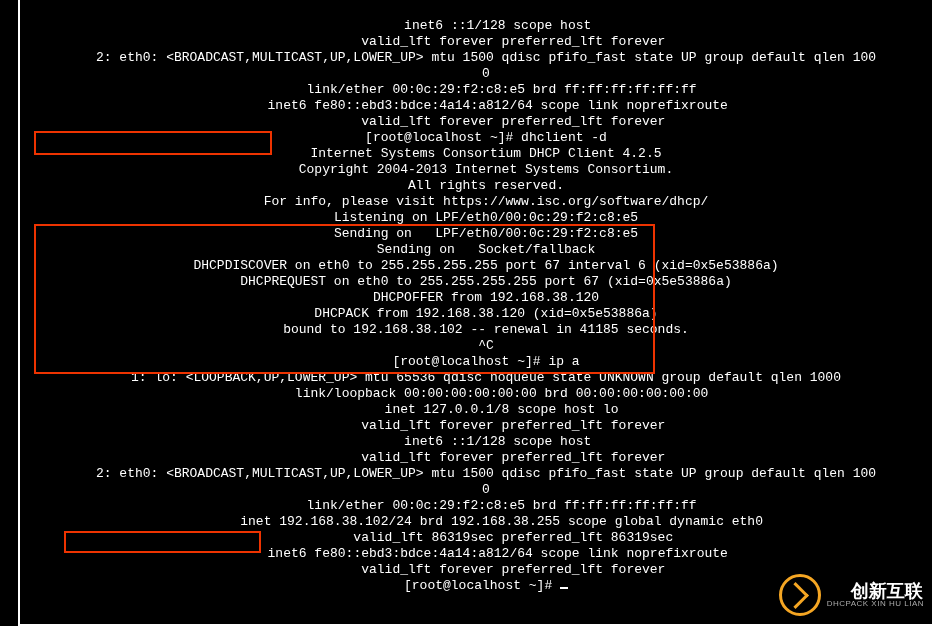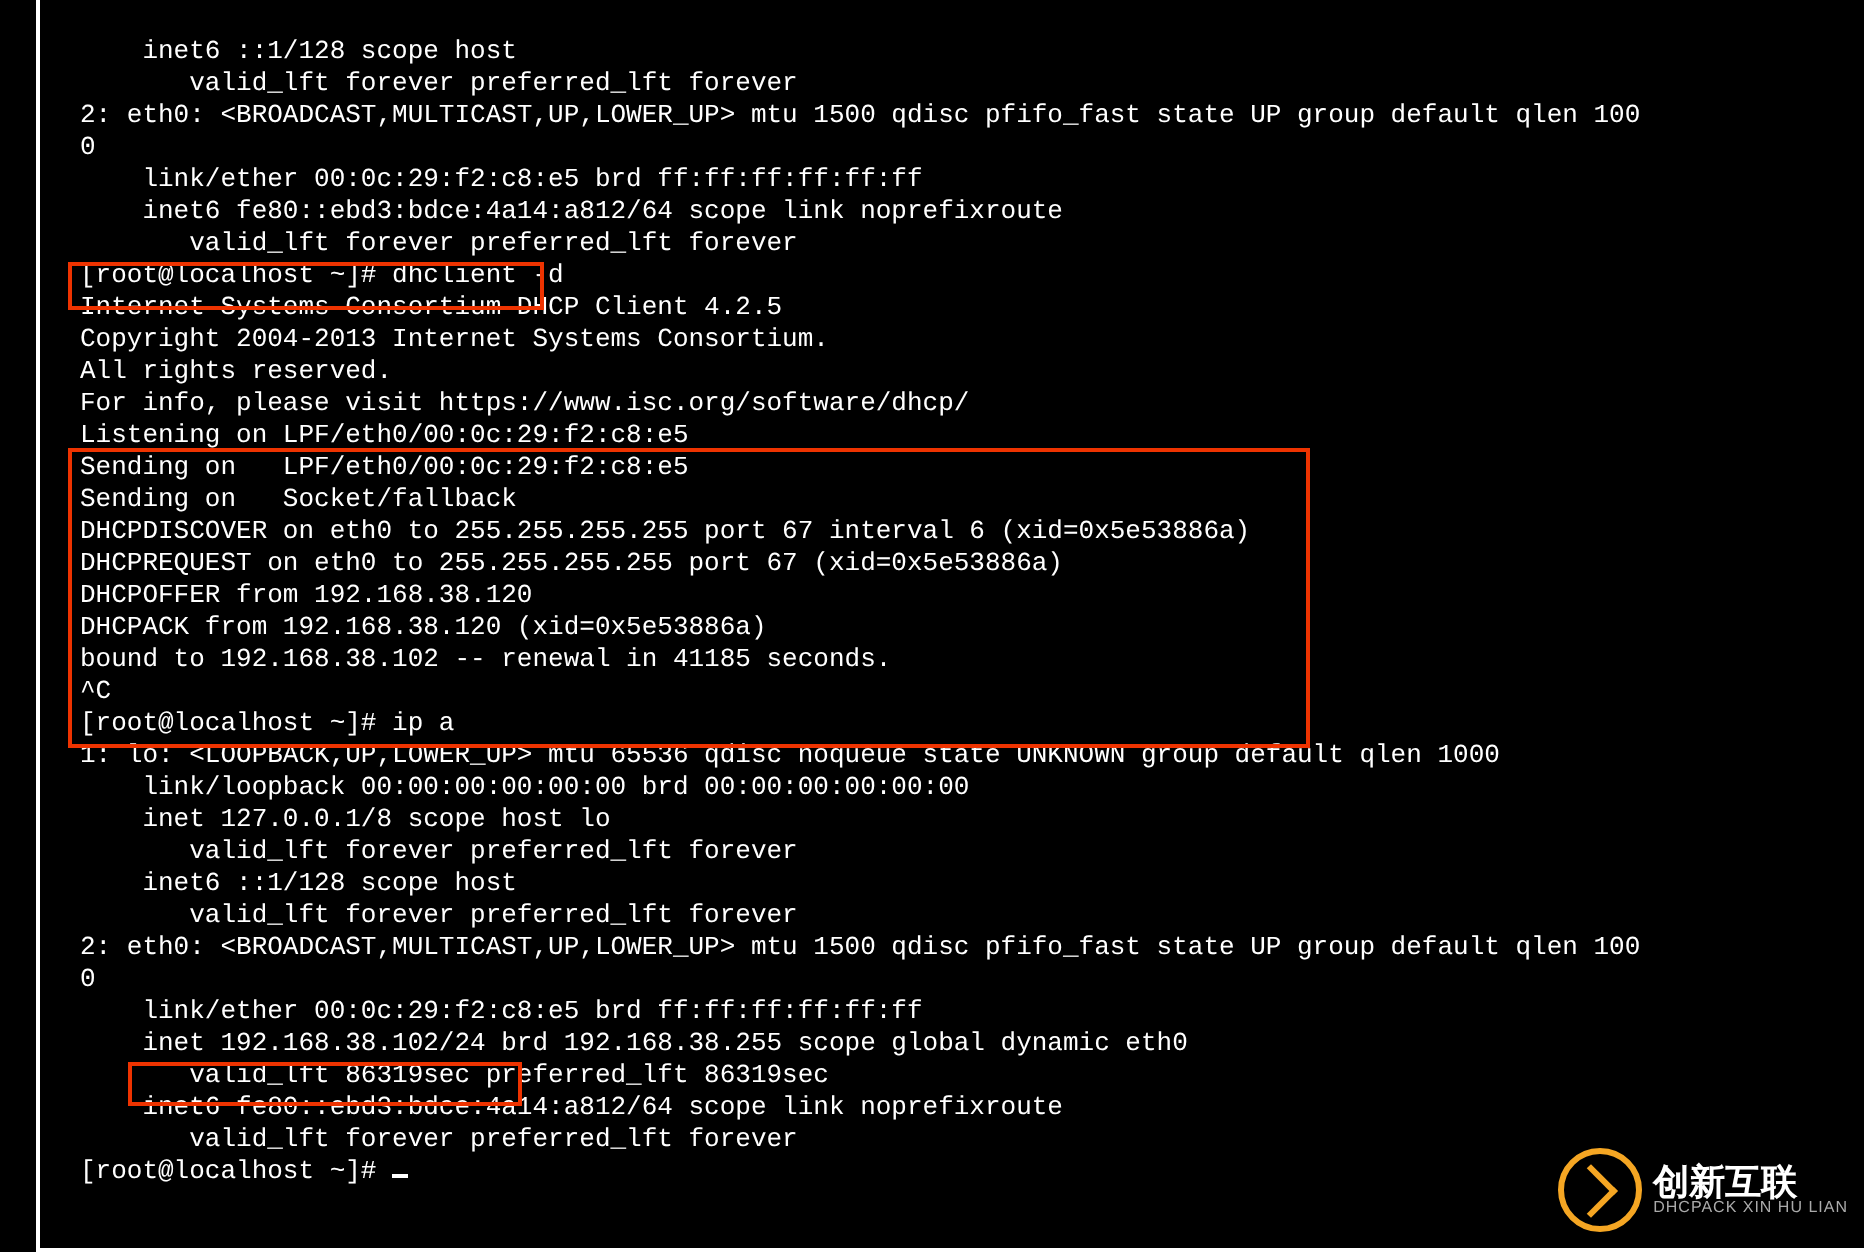--- a/index.html
+++ b/index.html
@@ -18,20 +18,21 @@
       position: absolute;
       left: 18px;
       top: 0;
       right: 0;
       bottom: 0;
       border: 2px solid #fff;
       border-top: none;
       padding: 18px 0 12px 20px;
       line-height: 16px;
       white-space: pre;
+      text-align: center;
     }
     .line {
       display: block;
     }
     .red-box-1 {
       position: absolute;
       border: 2px solid #e30;
       left: 34px;
       top: 131px;
       width: 234px;
@@ -88,20 +89,21 @@
       left: 4px;
     }
     .watermark-text {
       display: flex;
       flex-direction: column;
       line-height: 1;
     }
     .watermark-cn {
       font-size: 18px;
       font-weight: bold;
+      margin-left: 24px;
     }
     .watermark-en {
       font-size: 8px;
       letter-spacing: 0.5px;
       color: #aaa;
     }
     .cursor {
       display: inline-block;
       width: 8px;
       height: 2px;

